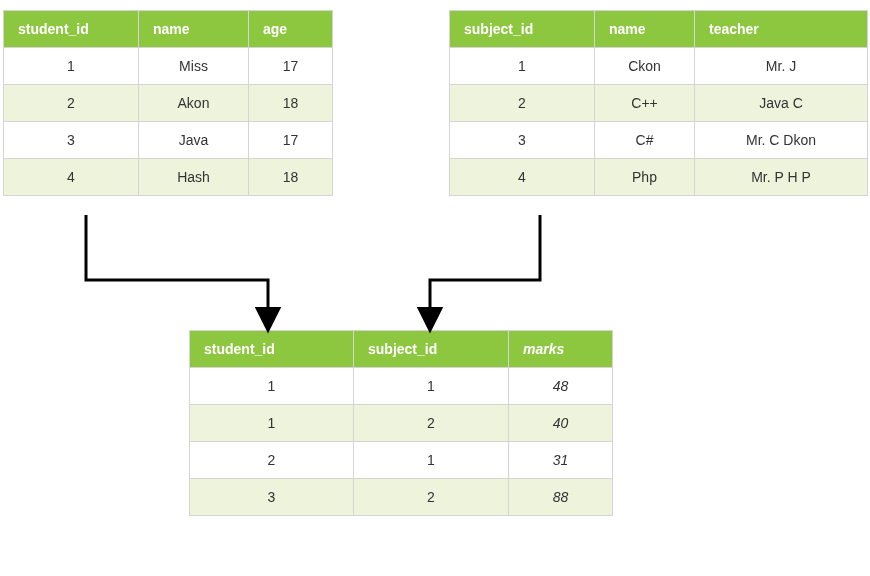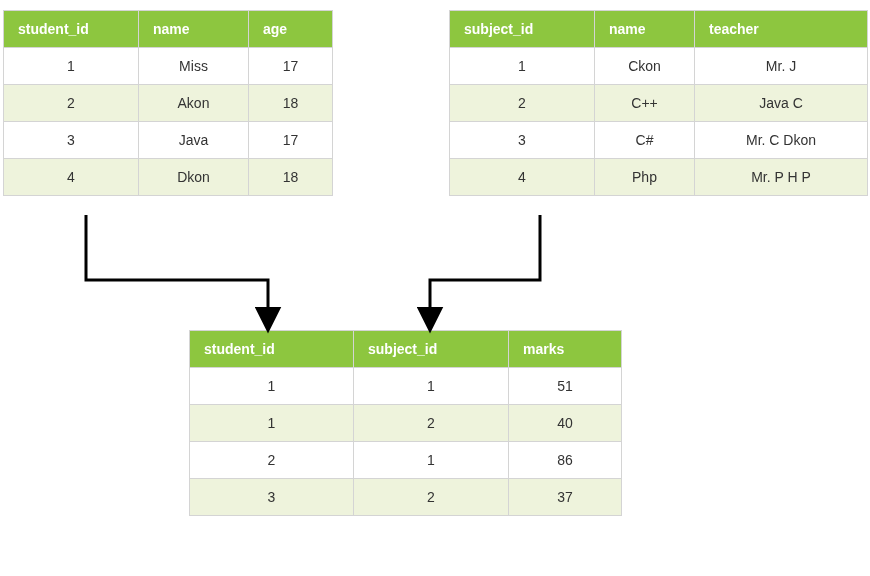--- a/index.html
+++ b/index.html
@@ -50,21 +50,21 @@
     .table-students th.col3, .table-students td.col3 { width: 84px; }
 
     .table-subjects { top: 10px; left: 449px; }
     .table-subjects th.col1, .table-subjects td.col1 { width: 145px; }
     .table-subjects th.col2, .table-subjects td.col2 { width: 100px; }
     .table-subjects th.col3, .table-subjects td.col3 { width: 173px; }
 
     .table-marks { top: 330px; left: 189px; }
     .table-marks th.col1, .table-marks td.col1 { width: 164px; }
     .table-marks th.col2, .table-marks td.col2 { width: 155px; }
-    .table-marks th.col3, .table-marks td.col3 { width: 113px; }
+    .table-marks th.col3, .table-marks td.col3 { width: 104px; font-style: italic; }
 
     
     .arrow-svg {
       position: absolute;
       top: 0;
       left: 0;
       width: 870px;
       height: 576px;
       pointer-events: none;
     }
@@ -93,21 +93,21 @@
         <td class="col2">Akon</td>
         <td class="col3">18</td>
       </tr>
       <tr>
         <td class="col1">3</td>
         <td class="col2">Java</td>
         <td class="col3">17</td>
       </tr>
       <tr>
         <td class="col1">4</td>
-        <td class="col2">Dkon</td>
+        <td class="col2">Hash</td>
         <td class="col3">18</td>
       </tr>
     </tbody>
   </table>
 
   <table class="db-table table-subjects">
     <thead>
       <tr>
         <th class="col1">subject_id</th>
         <th class="col2">name</th>
@@ -143,36 +143,36 @@
       <tr>
         <th class="col1">student_id</th>
         <th class="col2">subject_id</th>
         <th class="col3">marks</th>
       </tr>
     </thead>
     <tbody>
       <tr>
         <td class="col1">1</td>
         <td class="col2">1</td>
-        <td class="col3">51</td>
+        <td class="col3">48</td>
       </tr>
       <tr>
         <td class="col1">1</td>
         <td class="col2">2</td>
         <td class="col3">40</td>
       </tr>
       <tr>
         <td class="col1">2</td>
         <td class="col2">1</td>
-        <td class="col3">86</td>
+        <td class="col3">31</td>
       </tr>
       <tr>
         <td class="col1">3</td>
         <td class="col2">2</td>
-        <td class="col3">37</td>
+        <td class="col3">88</td>
       </tr>
     </tbody>
   </table>
 
   <svg class="arrow-svg" viewBox="0 0 870 576">
     <defs>
       <marker id="arrowhead" markerWidth="9" markerHeight="9" refX="4.5" refY="4.5" orient="auto">
         <path d="M0,0 L9,4.5 L0,9 Z" fill="#000"></path>
       </marker>
     </defs>

